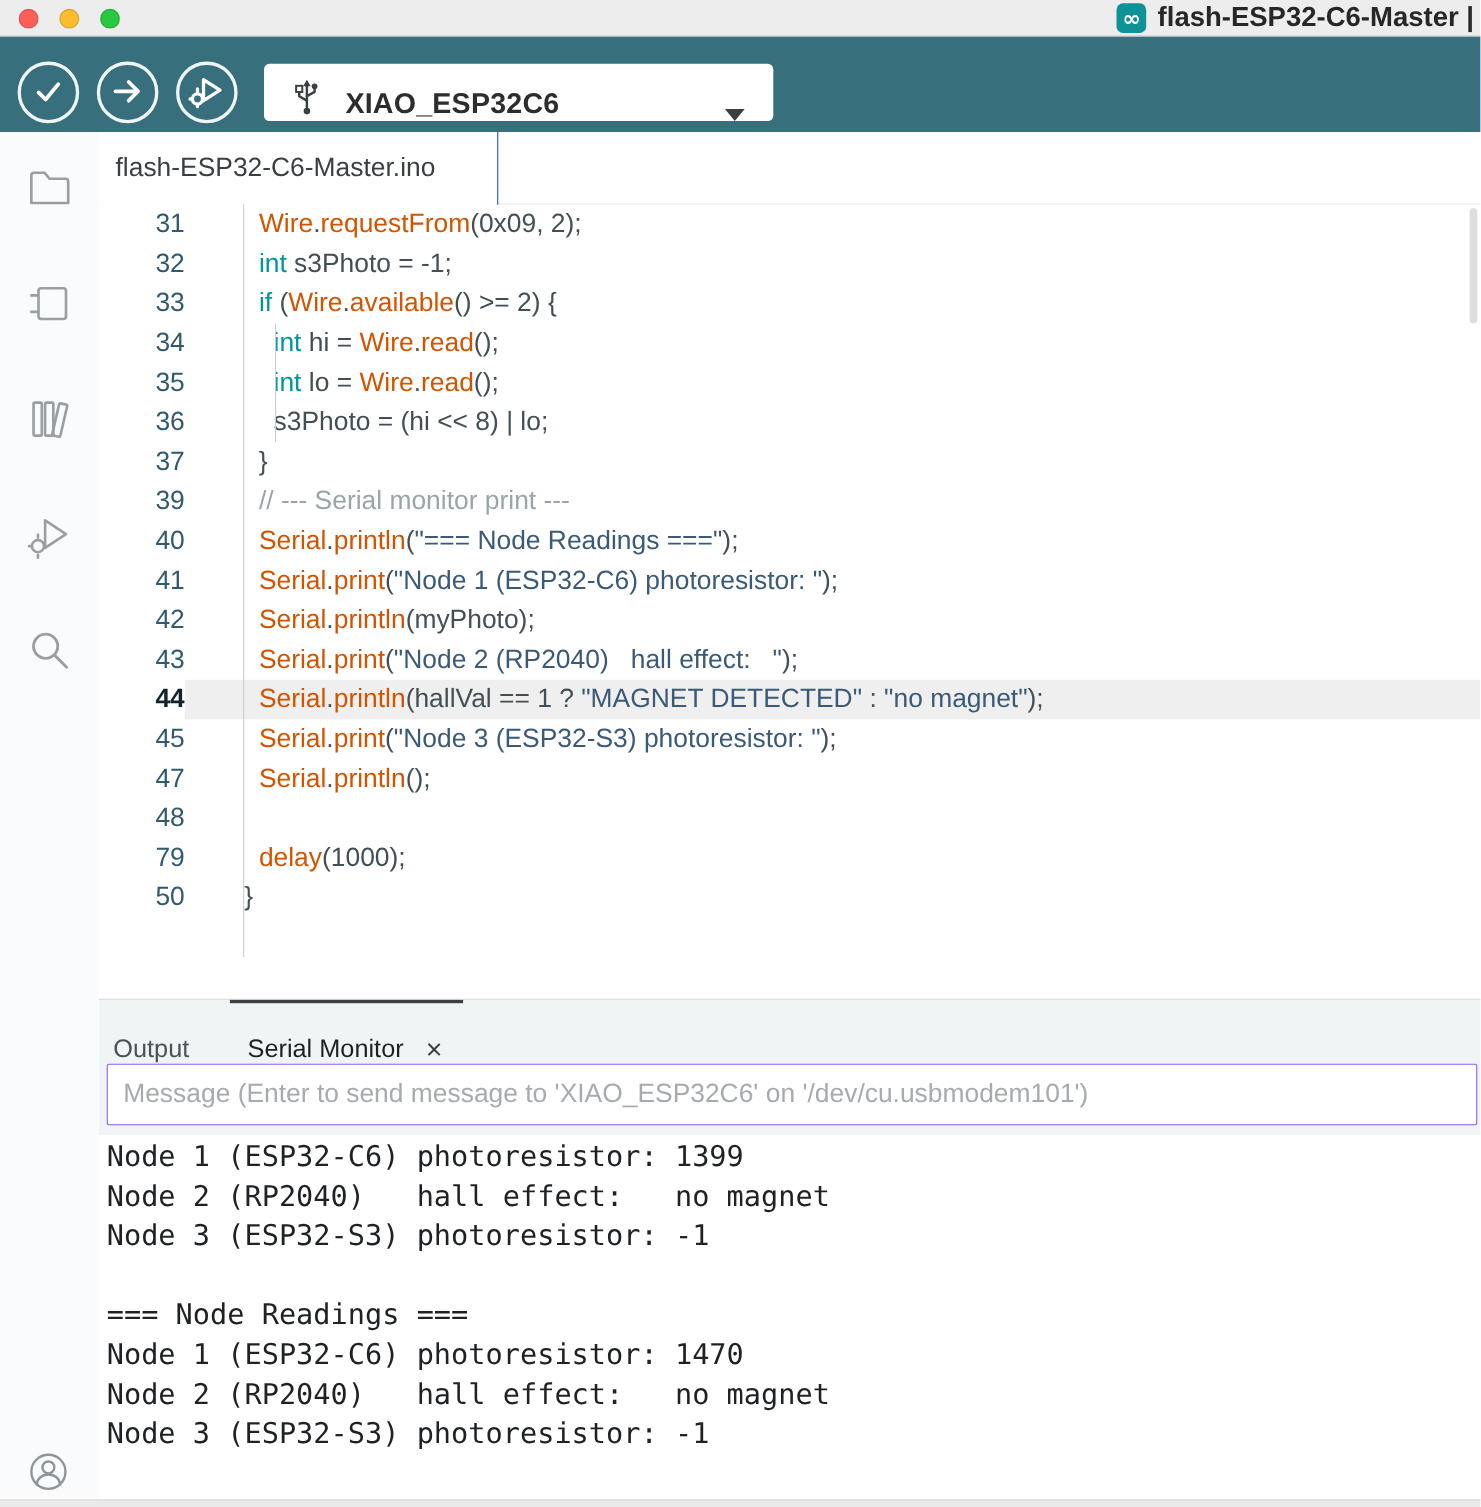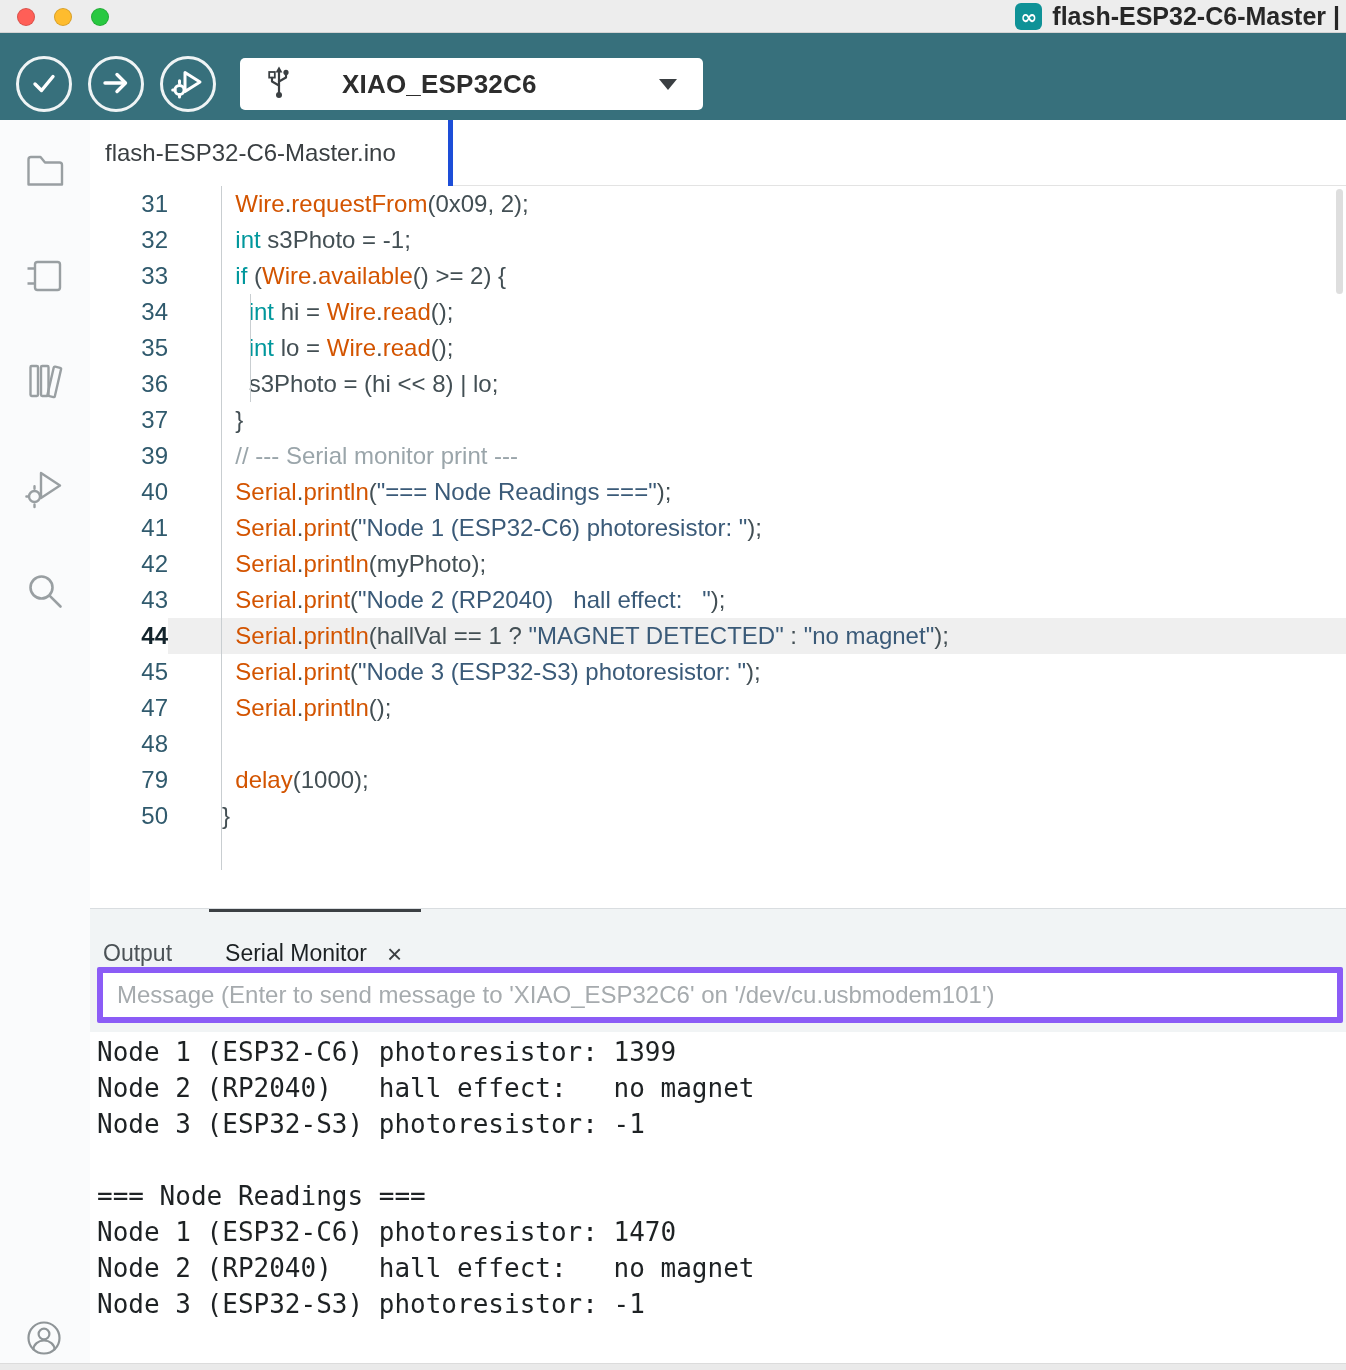--- a/index.html
+++ b/index.html
@@ -18,34 +18,34 @@
   .tl-yellow{left:54px; background:#febc2e;}
   .tl-green{left:91px; background:#28c840;}
   .title-group{position:absolute; right:6px; top:3px; height:27px; display:flex; align-items:center; gap:10px;}
   .app-logo{width:27px; height:27px; border-radius:6px; background:var(--logo); color:#fff; display:flex; align-items:center; justify-content:center; font-family:"DejaVu Sans",sans-serif; font-size:20px; font-weight:bold; line-height:1;}
   .window-title{font-size:25px; font-weight:bold; color:#272727; white-space:nowrap;}
 
   
   .toolbar{position:absolute; left:0; top:33px; width:1346px; height:87px; background:var(--toolbar); z-index:5;}
   .tb-btn{position:absolute; top:23px; width:56px; height:56px; border-radius:50%; border:3px solid rgba(255,255,255,.92); background:transparent; display:flex; align-items:center; justify-content:center; cursor:pointer;}
   .tb-verify{left:16px;} .tb-upload{left:88px;} .tb-debug{left:160px;}
-  .board-select{position:absolute; left:240px; top:25px; width:463px; height:52px; background:#fff; border-radius:5px; display:flex; align-items:center; padding-left:26px; cursor:pointer;gap:28px;}
+  .board-select{position:absolute; left:240px; top:25px; width:463px; height:52px; background:#fff; border-radius:5px; display:flex; align-items:flex-end; padding-left:26px; cursor:pointer;}
   .board-label{margin-left:22px; font-size:26px; font-weight:bold; color:#2d2d2d; letter-spacing:.2px;}
   .caret{margin-left:auto; margin-right:26px; width:0; height:0; border-left:9px solid transparent; border-right:9px solid transparent; border-top:11px solid #3a3f42;}
 
   
   .activitybar{position:absolute; left:0; top:120px; width:90px; height:1250px; background:#fafbfc;}
   .ab-item{position:absolute; left:22px; width:46px; height:46px; background:none; border:none; cursor:pointer; padding:0;}
   .ab-1{top:28px;} .ab-2{top:133px;} .ab-3{top:238px;} .ab-4{top:343px;} .ab-5{top:448px;}
   .ab-profile{position:absolute; left:24px; top:1198px; width:40px; height:40px; background:none; border:none; cursor:pointer; padding:0;}
 
   
   .tabstrip{position:absolute; left:90px; top:120px; right:0; height:66px; background:#fff;}
   .tabstrip::after{content:""; position:absolute; left:0; right:0; bottom:0; height:1px; background:#e3e3e3; z-index:0;}
-  .editor-tab{position:absolute; left:0; top:0; height:66px; width:363px; background:#fff; z-index:1; display:flex; align-items:center; padding-left:15px; border-right:5px solid #1d4ed8; cursor:pointer;}
+  .editor-tab{position:absolute; left:0; top:0; height:66px; width:363px; background:#fff; z-index:1; display:flex; align-items:center; padding-left:15px; border-right:1px solid #1d4ed8; cursor:pointer;}
   .editor-tab span{font-size:24px; color:#3a3f42; white-space:nowrap;}
 
   
   .editor{position:absolute; left:90px; top:186px; right:0; height:722px; background:#fff; font-family:Liberation Sans, sans-serif; font-size:24px; overflow:hidden;}
   .code-row{display:flex; height:36px; line-height:36px; position:relative; z-index:1;}
   .gutter{flex:none; width:78px; text-align:right; color:var(--line_number);}
   .code{flex:1; white-space:pre; padding-left:54px; color:var(--plain);}
   .code-row.active .code{background:var(--active_line_bg);}
   .code-row.active .gutter{color:var(--line_number_active); font-weight:bold;}
   .tk-p{color:var(--plain);} .tk-o{color:var(--function);} .tk-k{color:var(--keyword);}
@@ -54,21 +54,21 @@
   .g1{left:131px; top:0; height:684px;}
   .g2{left:160px; top:108px; height:108px;}
   .editor-vscroll{position:absolute; right:3px; top:3px; width:7px; height:105px; border-radius:4px; background:#dedede; z-index:3;}
 
   
   .panel-header{position:absolute; left:90px; top:908px; right:0; height:124px; background:#f1f4f5; border-top:1px solid #d9dde0;}
   .panel-tabs{display:flex; height:58px; align-items:stretch;}
   .panel-tab{display:flex; align-items:flex-end; padding:0 13px; font-size:23px; color:#4b5256; border-top:3px solid transparent; cursor:pointer;}
   .panel-tab.active{margin-left:24px; padding:0 19px 0 16px; color:#1c2123; border-top:3px solid #3c4043; gap:20px;}
   .panel-tab .close{font-size:26px; line-height:1; color:#3c4043;}
-  .msg-input{position:absolute; left:7px; right:3px; top:58px; height:56px; border:6px solid #8b5cf6; border-radius:2px; background:#fff; font-family:"Liberation Sans",sans-serif; font-size:24px; padding:0 14px; color:#1e1e1e;}
+  .msg-input{position:absolute; left:7px; right:3px; top:58px; height:56px; border:1px solid #8b5cf6; border-radius:2px; background:#fff; font-family:"Liberation Sans",sans-serif; font-size:24px; padding:0 14px; color:#1e1e1e;}
   .msg-input::placeholder{color:#a6abae;}
   .serial-out{position:absolute; left:90px; top:1032px; right:0; height:338px; background:#fff; padding:2px 0 0 7px; font-family:"DejaVu Sans Mono",monospace;}
   .serial-line{height:36px; line-height:36px; font-size:26px; color:#1e2224; white-space:pre;}
   .bottom-edge{position:absolute; left:0; bottom:0; width:1346px; height:7px; background:#eaeaea; border-top:1px solid #dcdcdc;}
 </style>
 </head>
 <body>
 
 <div class="titlebar">
   <span class="tl tl-red"></span>

